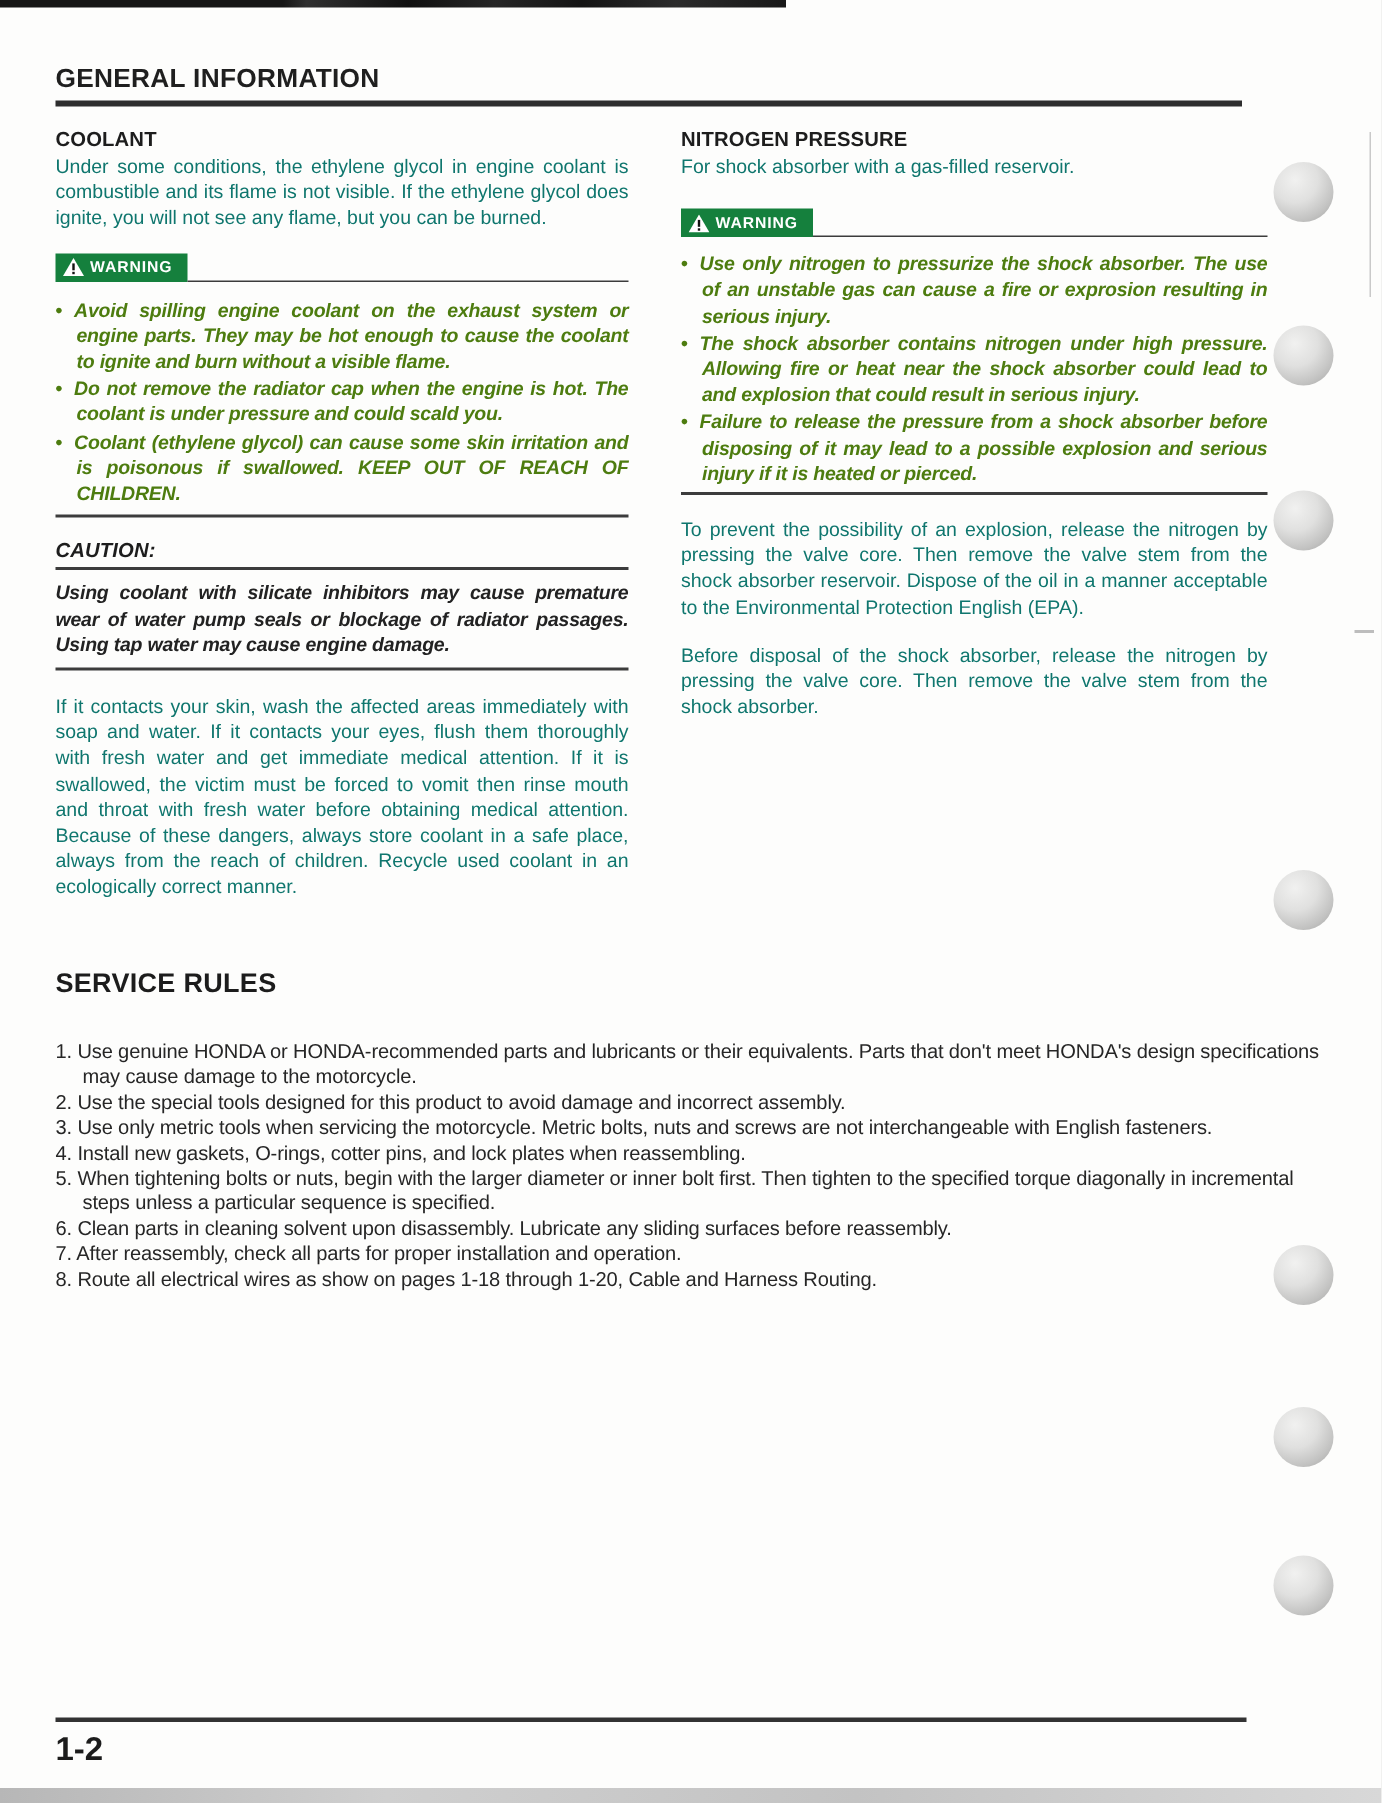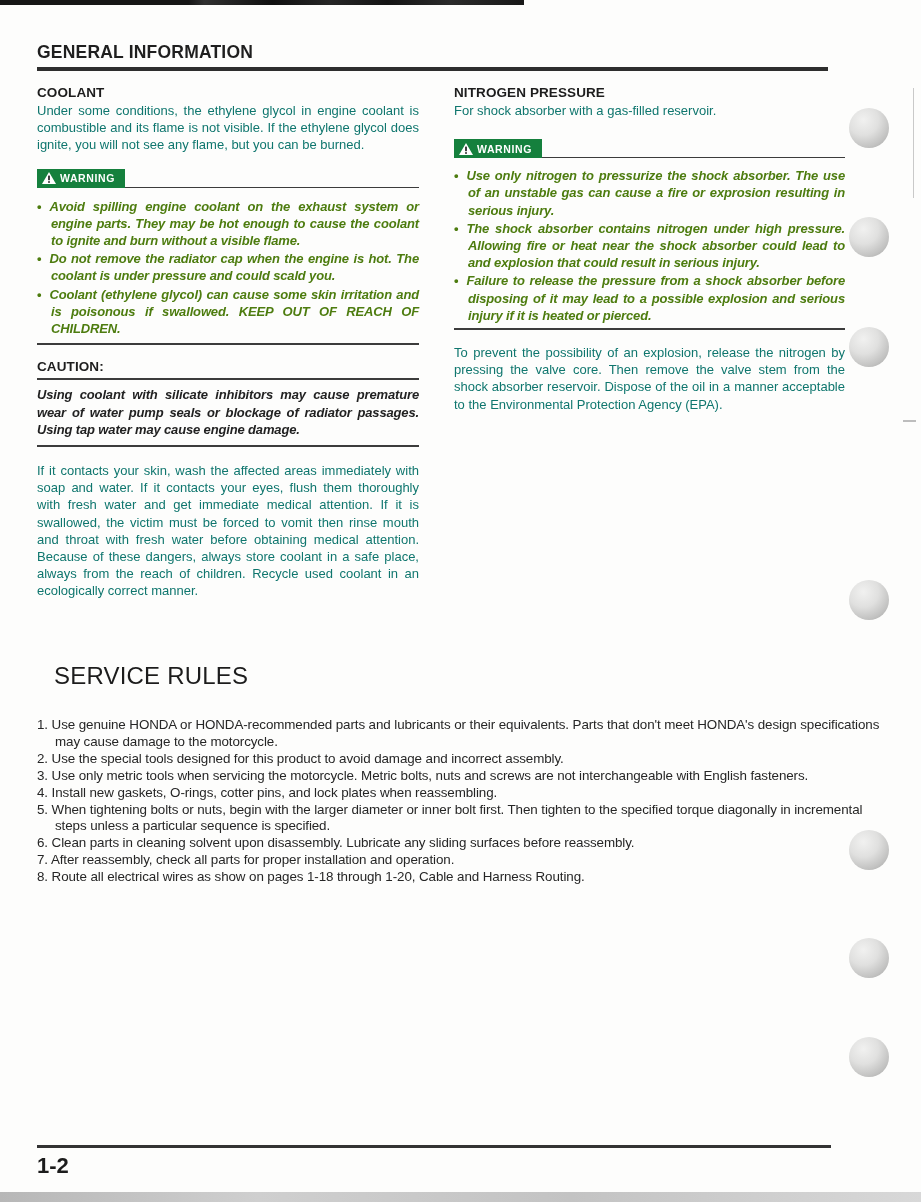--- a/index.html
+++ b/index.html
@@ -69,36 +69,36 @@
 
   .caution-text {
     margin:0; font-size:13px; font-weight:bold; font-style:italic; line-height:17.6px;
     letter-spacing:-0.15px; color:#222; text-align:justify;
   }
 
   
   .left .warning-bar { margin-top:15px; }
   .left .warn-list   { margin-top:10px; }
   .left .hr-after-warn { margin-top:6px; }
-  .left .caution-head  { margin-top:14px; }
+  .left .caution-head  { margin-top:14px;font-style:italic; }
   .left .hr-under-caution { margin-top:4px; }
   .left .caution-text { margin-top:6px; }
   .left .hr-after-caution { margin-top:6px; }
   .left .body-final { margin-top:15px; }
 
   
   .right .warning-bar { margin-top:20px; }
   .right .warn-list   { margin-top:9px; }
   .right .hr-after-warn { margin-top:4px; }
   .right .para1 { margin-top:14px; }
   .right .para2 { margin-top:15px; }
 
   
   .service { position:absolute; left:37px; top:645px; width:850px; }
-  .service-heading { margin:17px; font-size:24px; font-weight:normal; letter-spacing:0.2px; color:#1c1c1c; }
+  .service-heading { margin:0; font-size:18px; font-weight:bold; letter-spacing:0.2px; color:#1c1c1c; }
   .service-list {
     margin:27px 0 0 0; padding:0; list-style:none; counter-reset:sr;
     font-size:13.4px; line-height:16.9px; color:#262626; letter-spacing:-0.1px;
   }
   .service-list li { counter-increment:sr; padding-left:18px; text-indent:-18px; }
   .service-list li::before { content:counter(sr) ". "; }
 
   
   .footer-rule { position:absolute; left:37px; top:1145px; width:794px; height:2.5px; background:#333; }
   .page-number { position:absolute; left:37px; top:1153px; margin:0; font-size:22px; font-weight:bold; color:#1c1c1c; }
@@ -173,21 +173,22 @@
       <span class="rule-ext"></span>
     </div>
 
     <ul class="warn-list">
         <li>Use only nitrogen to pressurize the shock absorber. The use of an unstable gas can cause a fire or exprosion resulting in serious injury.</li>
         <li>The shock absorber contains nitrogen under high pressure. Allowing fire or heat near the shock absorber could lead to and explosion that could result in serious injury.</li>
         <li>Failure to release the pressure from a shock absorber before disposing of it may lead to a possible explosion and serious injury if it is heated or pierced.</li>
       </ul>
     <hr class="hrule hr-after-warn">
 
-    <p class="body-text para1">To prevent the possibility of an explosion, release the nitrogen by pressing the valve core. Then remove the valve stem from the shock absorber reservoir. Dispose of the oil in a manner acceptable to the Environmental Protection Agency (EPA).</p>
+    <p class="body-text para1">To prevent the possibility of an explosion, release the nitrogen by pressing the valve core. Then remove the valve stem from the shock absorber reservoir. Dispose of the oil in a manner acceptable to the Environmental Protection English (EPA).</p>
+    <p class="body-text para2">Before disposal of the shock absorber, release the nitrogen by pressing the valve core. Then remove the valve stem from the shock absorber.</p>
   </div>
 
   <div class="service">
     <h2 class="service-heading">SERVICE RULES</h2>
     <ol class="service-list">
         <li>Use genuine HONDA or HONDA-recommended parts and lubricants or their equivalents. Parts that don't meet HONDA's design specifications may cause damage to the motorcycle.</li>
         <li>Use the special tools designed for this product to avoid damage and incorrect assembly.</li>
         <li>Use only metric tools when servicing the motorcycle. Metric bolts, nuts and screws are not interchangeable with English fasteners.</li>
         <li>Install new gaskets, O-rings, cotter pins, and lock plates when reassembling.</li>
         <li>When tightening bolts or nuts, begin with the larger diameter or inner bolt first. Then tighten to the specified torque diagonally in incremental steps unless a particular sequence is specified.</li>

